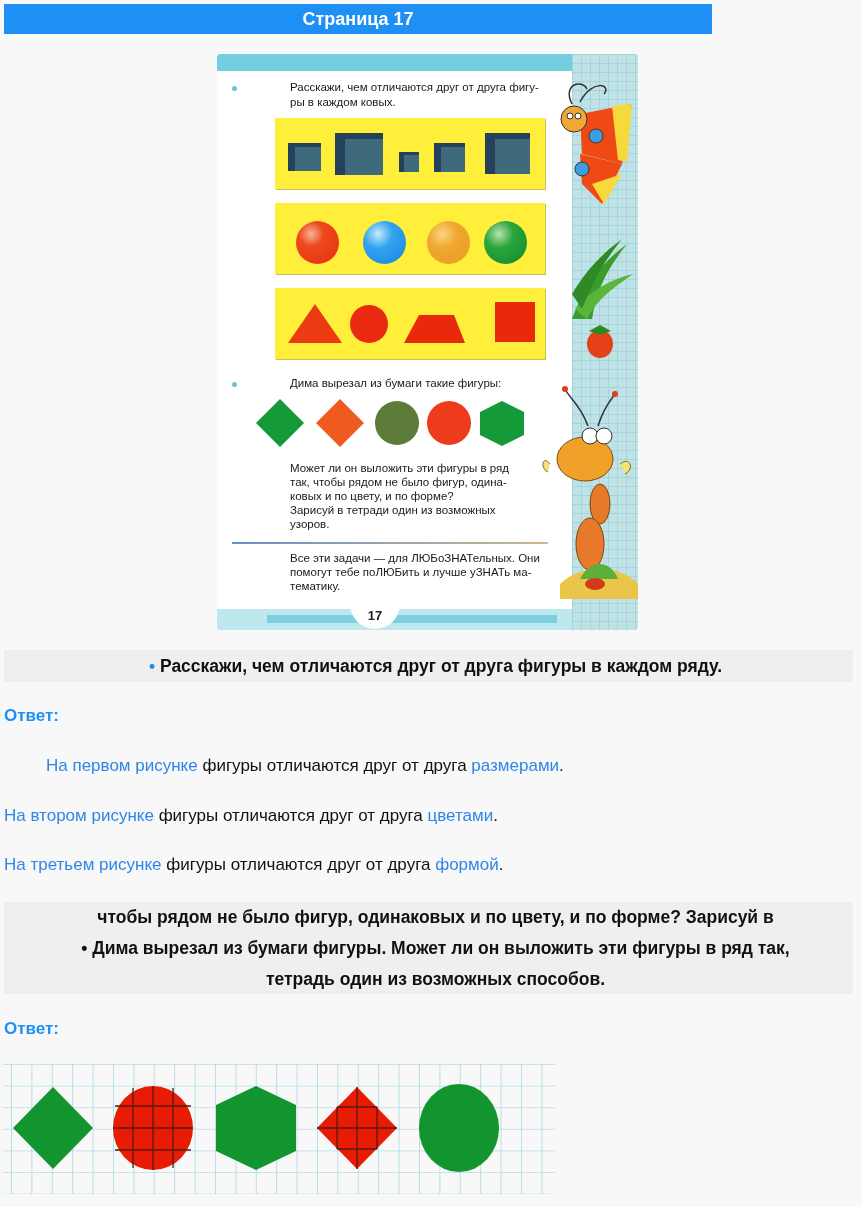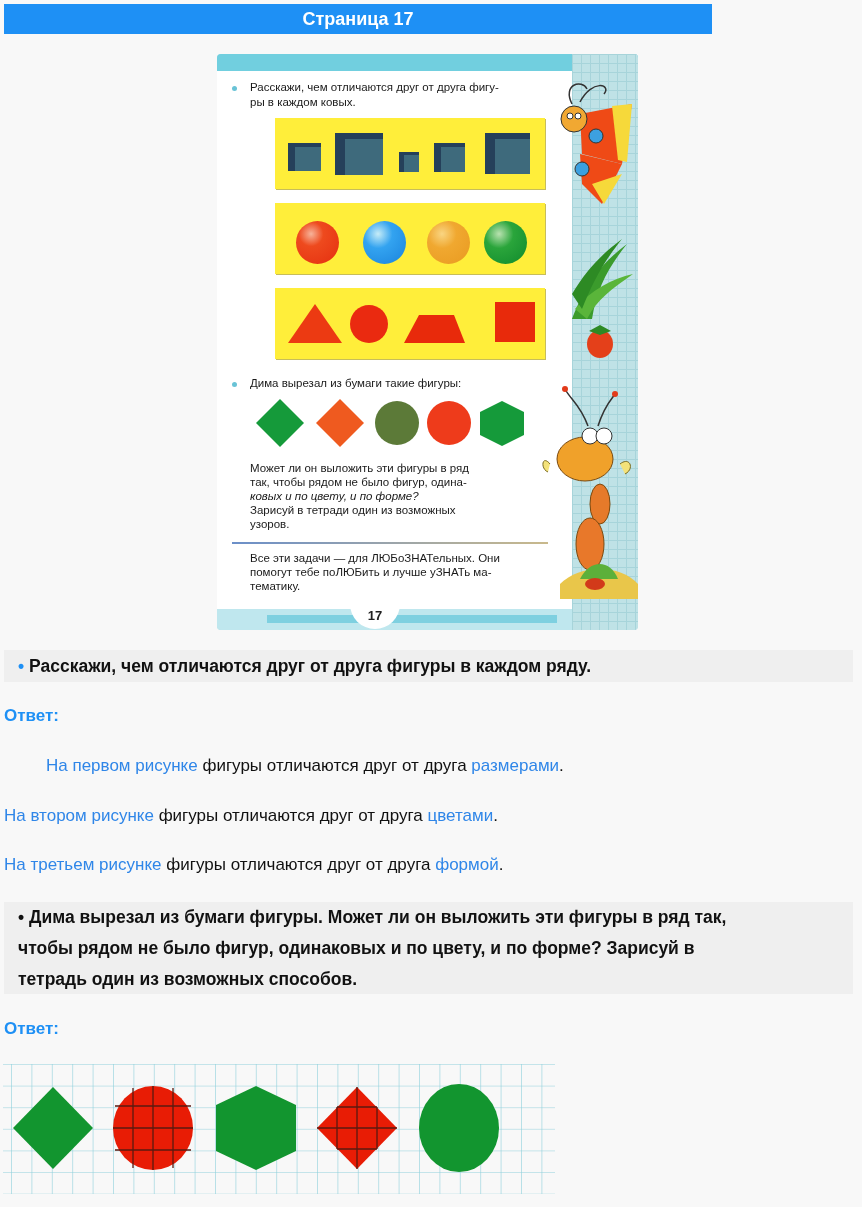--- a/index.html
+++ b/index.html
@@ -27,34 +27,34 @@
     background-image:linear-gradient(#a7d4da 1px, transparent 1px), linear-gradient(90deg,#a7d4da 1px, transparent 1px);
     background-size:9px 9px;
   }
   .book .paper { position:absolute; left:0; top:17px; width:355px; height:538px; background:#fff; }
   .book .bottomband { position:absolute; left:0; top:555px; width:355px; height:21px; background:#bfe7ee; }
   .book .bottomband .stripe { position:absolute; left:50px; top:6px; width:290px; height:8px; background:#7ed0e0; }
   .book .pagenum {
     position:absolute; left:133px; top:545px; width:50px; height:30px; background:#fff;
     border-radius:0 0 25px 25px; text-align:center; font-size:13px; font-weight:bold; line-height:34px; color:#222;
   }
-  .btext { position:absolute; font-size:11.5px; line-height:14.5px; color:#1a1a1a; text-align:justify; }
+  .btext { position:absolute; font-size:11.5px; line-height:14.5px; color:#1a1a1a; text-align:justify;margin-left:40px; }
   .bdot { position:absolute; width:5px; height:5px; border-radius:50%; background:#69c3d6; }
   .panel { position:absolute; background:#ffee3a; box-shadow:1px 1px 0 #c7bd5a; }
   .cube { position:absolute; }
   .cube .front { position:absolute; background:#3e6a7c; }
   .cube .top { position:absolute; background:#25405a; }
   .ball { position:absolute; border-radius:50%; }
   .divider { position:absolute; left:15px; top:488px; width:316px; height:2px; background:linear-gradient(90deg,#6b8fc9,#c9b98c); }
   
   .mascot { position:absolute; }
   
   .qbox {
     position:absolute; left:4px; width:849px; background:#efefef;
-    font-weight:bold; font-size:17.5px; color:#111;
+    font-weight:bold; font-size:17.5px; color:#111;text-align:center;
   }
   .ans-label { position:absolute; left:4px; font-weight:bold; font-size:17px; color:#1e90f5; }
   .ans-line { position:absolute; left:4px; font-size:17px; color:#111; }
   .blue { color:#2f86e8; }
   .answer-fig { position:absolute; left:3px; top:1064px; width:552px; height:130px; }
 </style>
 </head>
 <body>
 
 <div class="header">
@@ -119,21 +119,21 @@
   <svg style="position:absolute;left:33px;top:342px;" width="285" height="56">
     <polygon points="6,27 30,3 54,27 30,51" fill="#159a3a"></polygon>
     <polygon points="66,27 90,3 114,27 90,51" fill="#ef5a1f"></polygon>
     <circle cx="147" cy="27" r="22" fill="#5c7a38"></circle>
     <circle cx="199" cy="27" r="22" fill="#ee3b1b"></circle>
     <polygon points="230,16 252,5 274,16 274,39 252,50 230,39" fill="#159a3a"></polygon>
   </svg>
 
   <div class="btext" style="left:33px;top:407px;width:280px;">Может  ли  он  выложить  эти  фигуры  в  ряд</div>
   <div class="btext" style="left:33px;top:421px;width:280px;">так,  чтобы  рядом  не  было  фигур,  одина-</div>
-  <div class="btext" style="left:33px;top:435px;width:280px;font-style:italic;">ковых  и  по  цвету,  и  по  форме?</div>
+  <div class="btext" style="left:33px;top:435px;width:280px;">ковых  и  по  цвету,  и  по  форме?</div>
   <div class="btext" style="left:33px;top:449px;width:280px;">Зарисуй   в   тетради   один   из   возможных</div>
   <div class="btext" style="left:33px;top:463px;width:280px;">узоров.</div>
 
   <div class="divider"></div>
 
   <div class="btext" style="left:33px;top:511px;width:300px;">помогут  тебе  поЛЮБить  и  лучше  уЗНАТь  ма-</div>
   <div class="btext" style="left:33px;top:497px;width:300px;">Все  эти  задачи  —  для  ЛЮБоЗНАТельных.  Они</div>
   <div class="btext" style="left:33px;top:525px;width:300px;">тематику.</div>
 
   <svg class="mascot" style="left:335px;top:20px;" width="86" height="140">
@@ -187,22 +187,22 @@
   <span class="blue">На первом рисунке</span><span> фигуры отличаются друг от друга </span><span class="blue">размерами</span><span>.</span>
 </div>
 <div class="ans-line" style="top:806px;">
   <span class="blue">На втором рисунке</span><span> фигуры отличаются друг от друга </span><span class="blue">цветами</span><span>.</span>
 </div>
 <div class="ans-line" style="top:855px;">
   <span class="blue">На третьем рисунке</span><span> фигуры отличаются друг от друга </span><span class="blue">формой</span><span>.</span>
 </div>
 
 <div class="qbox" style="top:902px;height:92px;padding-left:14px;width:835px;line-height:31px;">
+  <div>чтобы рядом не было фигур, одинаковых и по цвету, и по форме? Зарисуй в</div>
   <div><span>•</span> <span>Дима вырезал из бумаги фигуры. Может ли он выложить эти фигуры в ряд так,</span></div>
-  <div>чтобы рядом не было фигур, одинаковых и по цвету, и по форме? Зарисуй в</div>
   <div>тетрадь один из возможных способов.</div>
 </div>
 
 <div class="ans-label" style="top:1019px;">Ответ:</div>
 
 <svg class="answer-fig" viewBox="0 0 552 130">
   <defs>
     <pattern id="g" width="20.4" height="21.6" patternUnits="userSpaceOnUse" x="8" y="0">
       <path d="M0,0 L0,21.6 M0,0 L20.4,0" stroke="#8fd0dc" stroke-width="1.2" fill="none"></path>
     </pattern>

